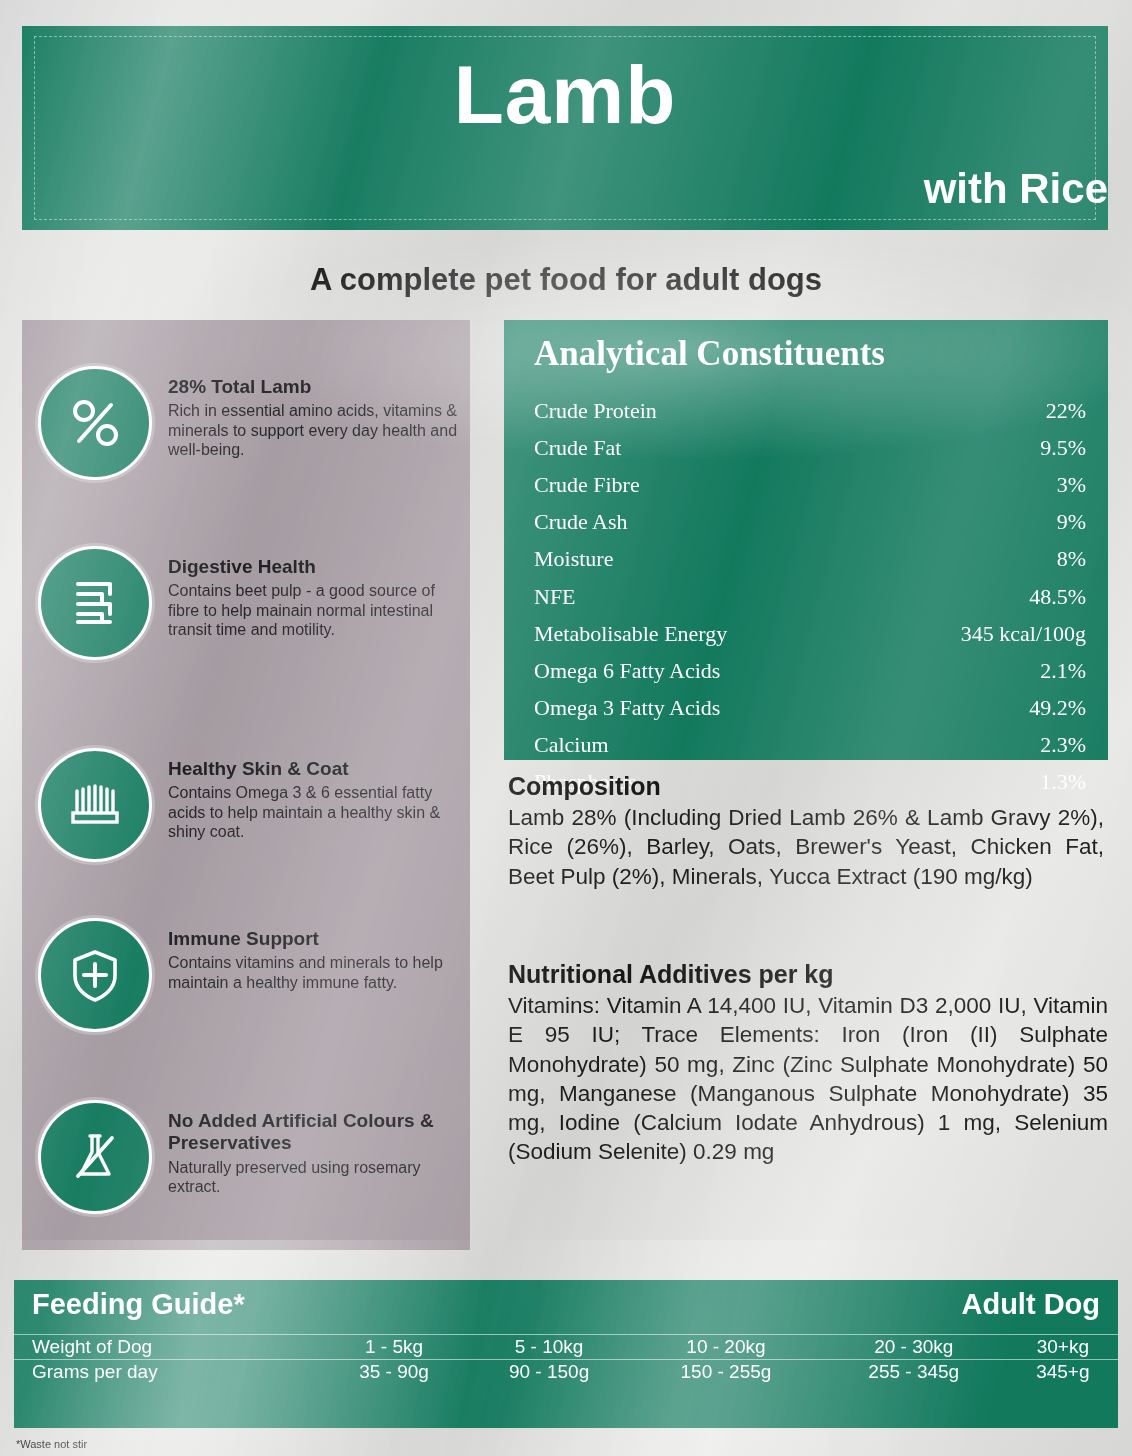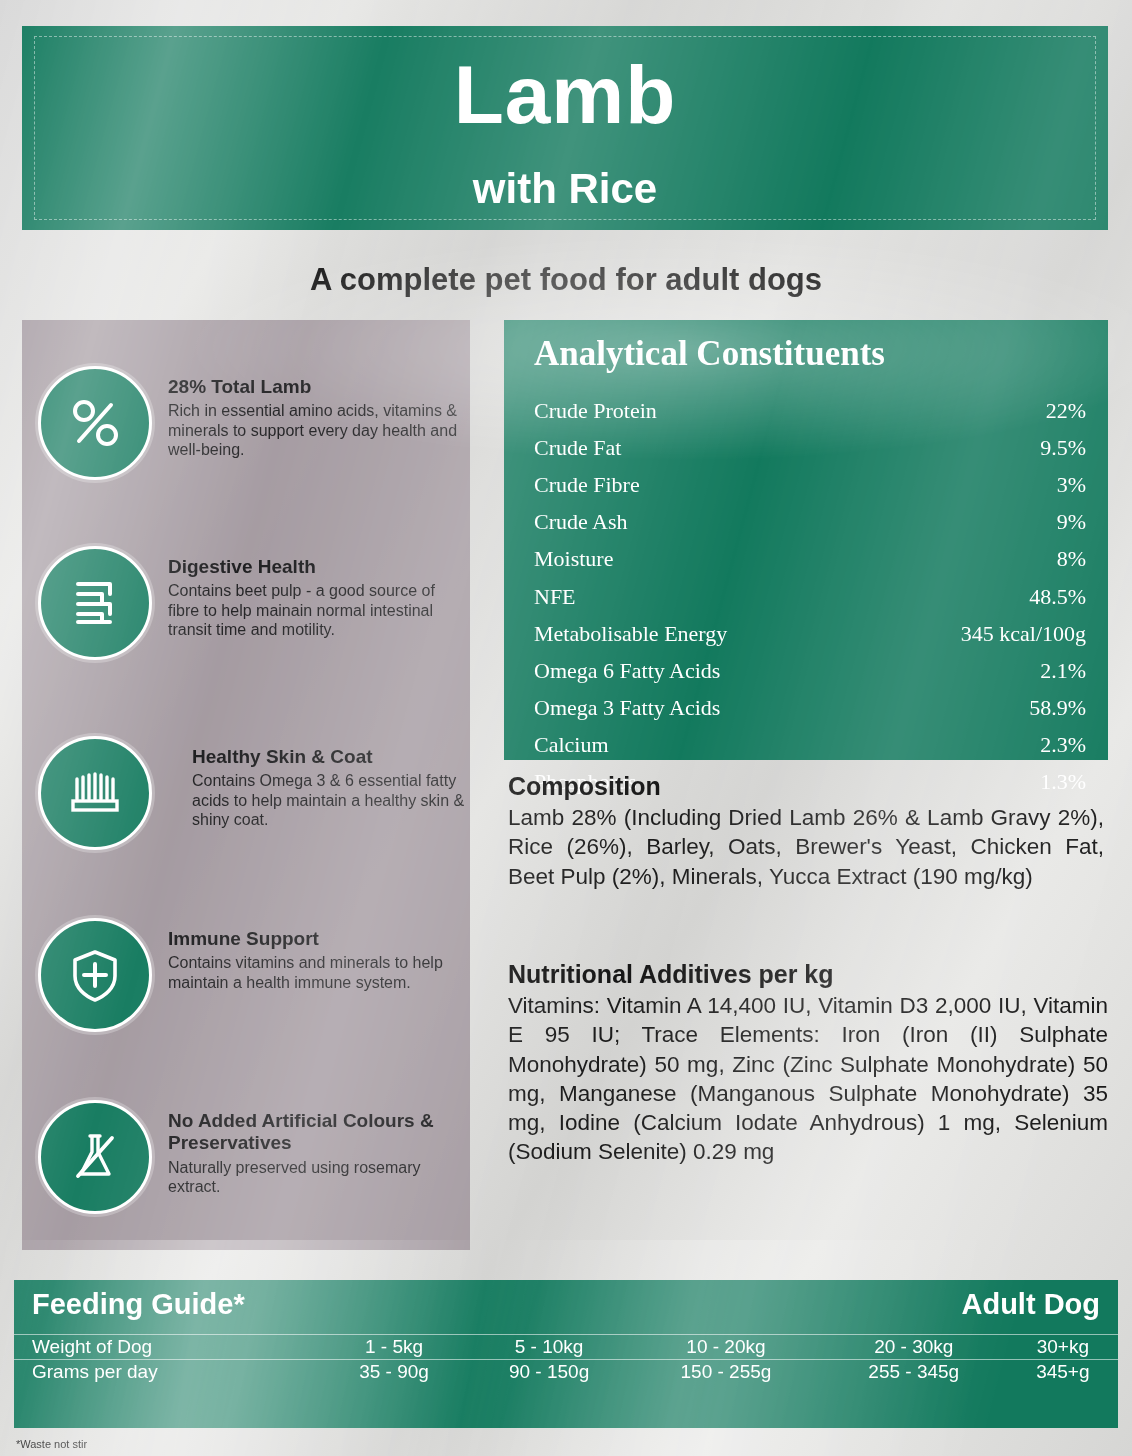--- a/index.html
+++ b/index.html
@@ -58,21 +58,21 @@
     text-align: center;
     color: #ffffff;
     font-size: 82px;
     font-weight: bold;
     letter-spacing: 1px;
     line-height: 1;
   }
   #product-subtitle {
     position: absolute;
     left: 0; right: 0; top: 142px;
-    text-align: center;
+    text-align: right;
     color: #ffffff;
     font-size: 42px;
     font-weight: bold;
     line-height: 1;
   }
   #tagline {
     position: absolute;
     left: 0; right: 0; top: 262px;
     text-align: center;
     color: #1b1b1b;
@@ -261,21 +261,21 @@
         <svg width="62" height="62" viewBox="0 0 62 62">
           <path d="M14 12 H46 M14 22 H38 M46 22 V12 M38 22 V32 M14 32 H46 M46 32 V42 M14 42 H38 M38 42 V50 M14 50 H46" fill="none" stroke="#ffffff" stroke-width="4" stroke-linecap="round" stroke-linejoin="round"></path>
         </svg>
       </div>
       <div class="benefit-text">
         <div class="benefit-title">Digestive Health</div>
         <div class="benefit-desc">Contains beet pulp - a good source of fibre to help mainain normal intestinal transit time and motility.</div>
       </div>
     </div>
 
-    <div class="benefit" style="top:416px;gap:24px;">
+    <div class="benefit" style="top:428px;">
       <div class="benefit-icon">
         <svg width="64" height="64" viewBox="0 0 64 64">
           <g stroke="#ffffff" stroke-width="3.4" stroke-linecap="round">
             <line x1="14" y1="38" x2="14" y2="18"></line>
             <line x1="20" y1="38" x2="20" y2="16"></line>
             <line x1="26" y1="38" x2="26" y2="14"></line>
             <line x1="32" y1="38" x2="32" y2="13"></line>
             <line x1="38" y1="38" x2="38" y2="14"></line>
             <line x1="44" y1="38" x2="44" y2="16"></line>
             <line x1="50" y1="38" x2="50" y2="18"></line>
@@ -291,21 +291,21 @@
 
     <div class="benefit" style="top:598px;">
       <div class="benefit-icon">
         <svg width="62" height="62" viewBox="0 0 62 62">
           <path d="M31 8 L51 16 V32 C51 44 41 52 31 56 C21 52 11 44 11 32 V16 Z" fill="none" stroke="#ffffff" stroke-width="3.6" stroke-linejoin="round"></path>
           <path d="M31 20 V42 M20 31 H42" stroke="#ffffff" stroke-width="4" stroke-linecap="round"></path>
         </svg>
       </div>
       <div class="benefit-text">
         <div class="benefit-title">Immune Support</div>
-        <div class="benefit-desc">Contains vitamins and minerals to help maintain a health immune system.</div>
+        <div class="benefit-desc">Contains vitamins and minerals to help maintain a healthy immune fatty.</div>
       </div>
     </div>
 
     <div class="benefit" style="top:780px;">
       <div class="benefit-icon">
         <svg width="62" height="62" viewBox="0 0 62 62">
           <path d="M26 10 H36 M28 10 V26 L17 48 H45 L34 26 V10" fill="none" stroke="#ffffff" stroke-width="3.4" stroke-linejoin="round" stroke-linecap="round"></path>
           <line x1="14" y1="50" x2="48" y2="12" stroke="#ffffff" stroke-width="3.8" stroke-linecap="round"></line>
         </svg>
       </div>
@@ -347,21 +347,21 @@
       <div class="an-row">
         <span class="an-name">Metabolisable Energy</span>
         <span class="an-value">345 kcal/100g</span>
       </div>
       <div class="an-row">
         <span class="an-name">Omega 6 Fatty Acids</span>
         <span class="an-value">2.1%</span>
       </div>
       <div class="an-row">
         <span class="an-name">Omega 3 Fatty Acids</span>
-        <span class="an-value">58.9%</span>
+        <span class="an-value">49.2%</span>
       </div>
       <div class="an-row">
         <span class="an-name">Calcium</span>
         <span class="an-value">2.3%</span>
       </div>
       <div class="an-row">
         <span class="an-name">Phosphorus</span>
         <span class="an-value">1.3%</span>
       </div>
     </div>

